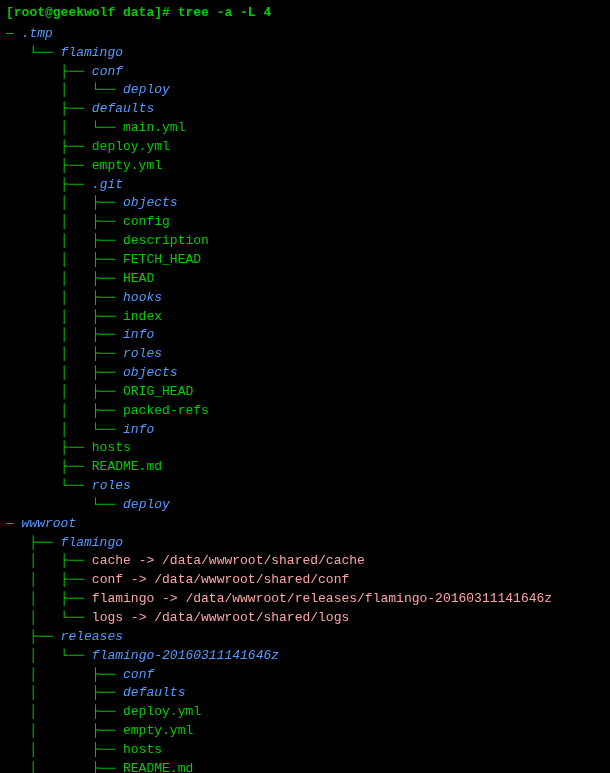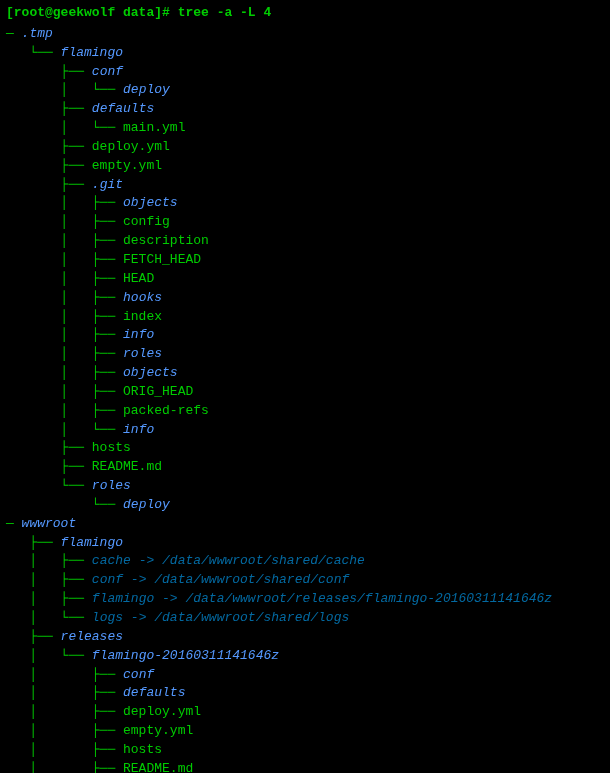--- a/index.html
+++ b/index.html
@@ -28,22 +28,21 @@
     .tree-output {
       white-space: pre;
       color: #00cc00;
       line-height: 1.45;
     }
     .blue {
       color: #5599ff;
       font-style: italic;
     }
     .cyan {
-      color: #0369a1;
-      font-style: italic;
+      color: #fca5a5;
     }
   </style>
 </head>
 <body>
 
 <div class="terminal">
   <div class="prompt-line">
     <span>[root@geekwolf data]# tree  -a -L 4</span>
   </div>
   <div class="tree-output"><span>— <span class="blue">.tmp</span>

